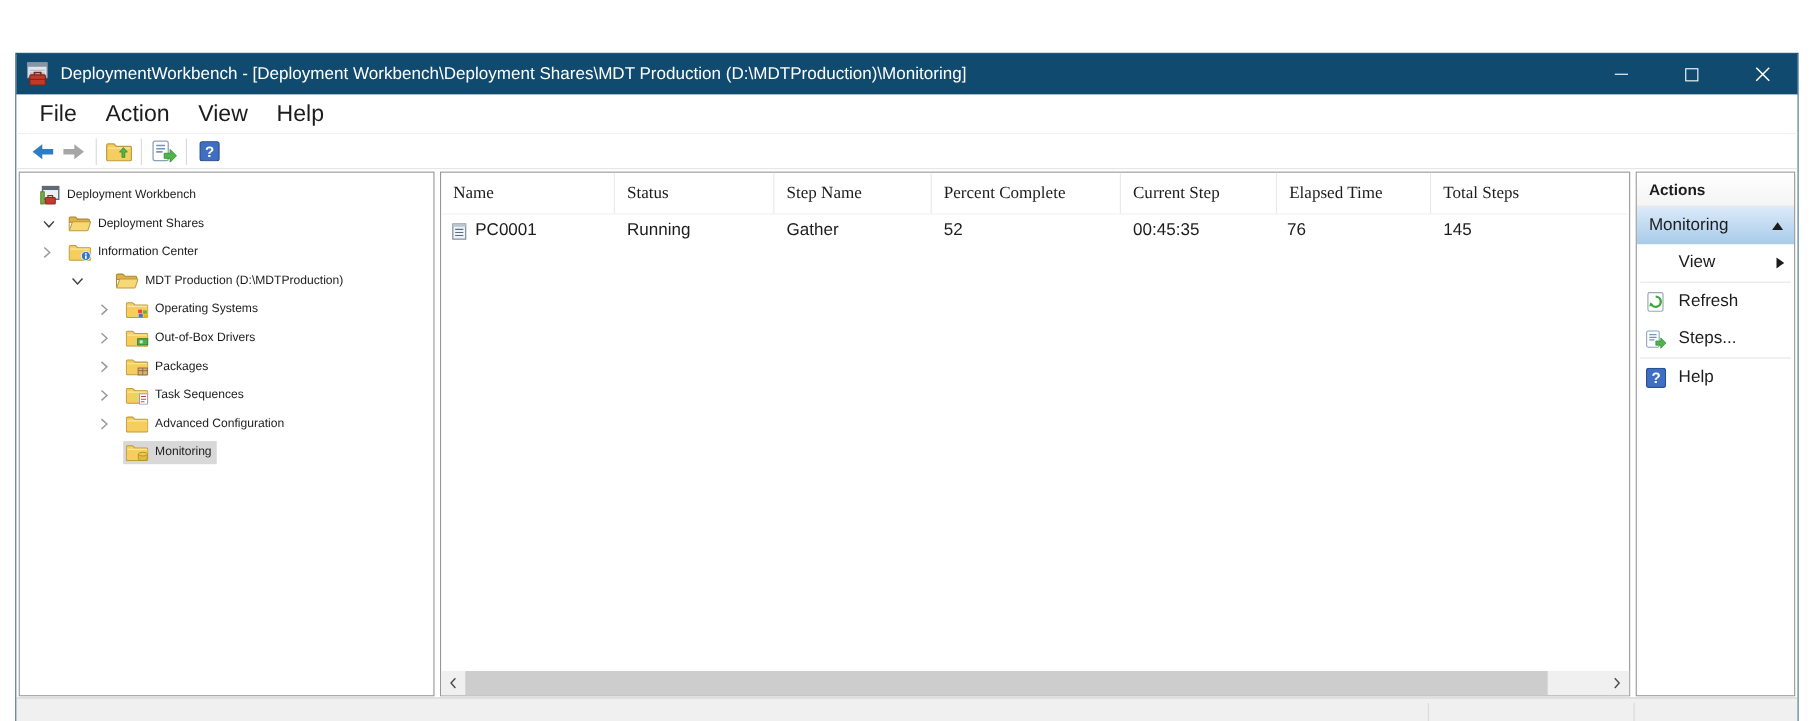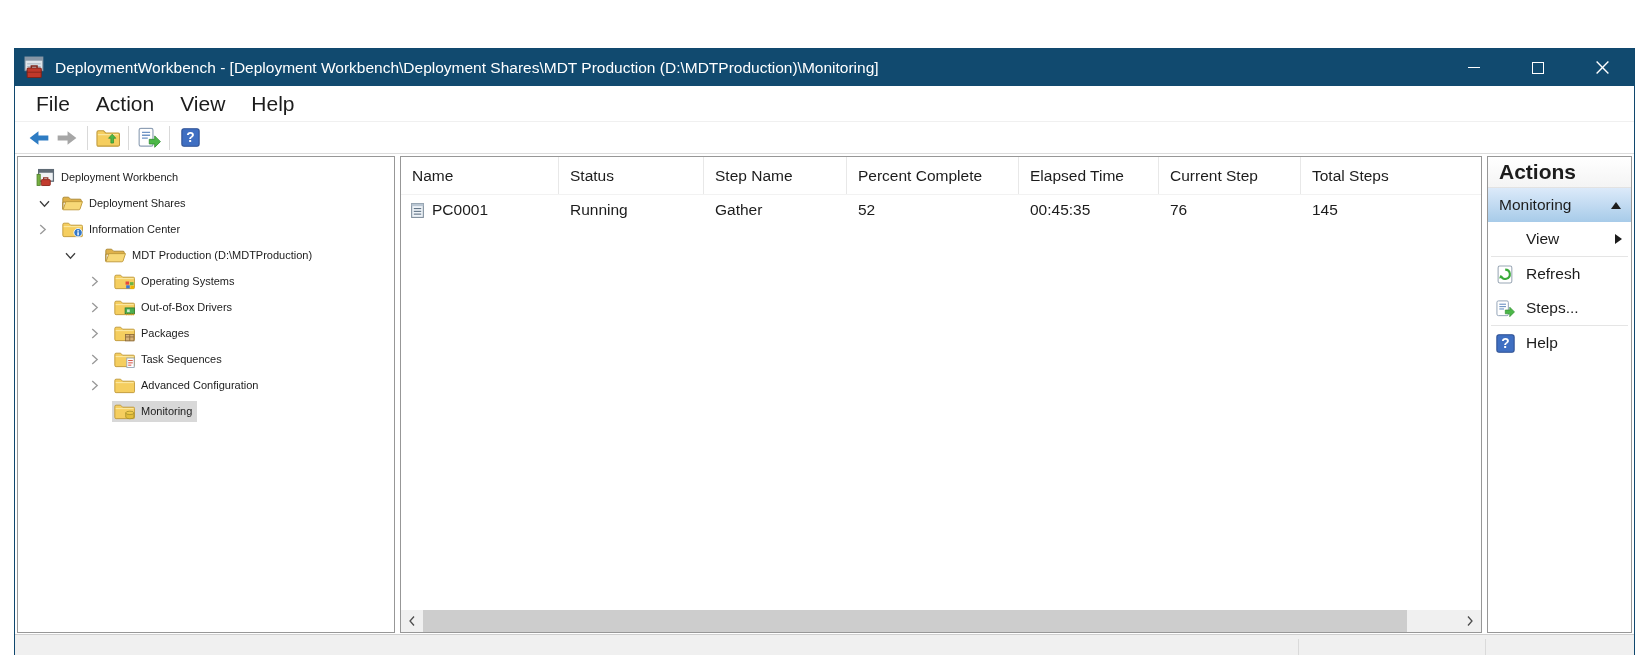--- a/index.html
+++ b/index.html
@@ -44,39 +44,39 @@
   .tree-panel { flex:0 0 378px; padding-top:7px; overflow:hidden; }
   .trow { height:26px; display:flex; align-items:center; font-size:11px; white-space:nowrap; }
   .lv0 { padding-left:16px; } .lv1 { padding-left:20px; } .lv2 { padding-left:46px;gap:17px; } .lv3 { padding-left:72px; }
   .tarrow { width:22px; flex:0 0 22px; display:flex; align-items:center; justify-content:flex-start; }
   .tsel { display:flex; align-items:center; gap:6px; padding:2px 5px 2px 2px; }
   .selected .tsel { background:#d8d8d8; }
   .ticon { width:21px; height:17px; flex:0 0 auto; }
   .ticon18 { width:19px; height:19px; flex:0 0 auto; }
   
   .list-panel { flex:1 1 auto; min-width:0; display:flex; flex-direction:column; }
-  .lheader { height:38px; flex:0 0 38px; display:flex; align-items:flex-start; border-bottom:1px solid #f2f2f2; }
+  .lheader { height:38px; flex:0 0 38px; display:flex; align-items:flex-start; border-bottom:1px solid #f2f2f2;font-family:Liberation Serif, serif; }
   .hc { height:100%; display:flex; align-items:center; padding-left:11px; font-size:15.5px;
         border-right:1px solid #e8e8e8; white-space:nowrap; overflow:hidden; }
   .c-name{width:158px;} .c-status{width:145px;} .c-step{width:143px;} .c-pct{width:172px;}
   .c-elapsed{width:140px;} .c-current{width:142px;} .c-total{flex:1; border-right:none;}
   .lrow { height:30px; flex:0 0 30px; display:flex; align-items:center; font-size:15.5px; }
   .lc { height:100%; display:flex; align-items:center; padding-left:11px; white-space:nowrap; overflow:hidden; }
   .lc.c-name { padding-left:8px; gap:6px; }
   .pcicon { width:17px; height:17px; flex:0 0 auto; }
   .lfiller { flex:1 1 auto; }
   
   .hscroll { height:22px; flex:0 0 22px; display:flex; background:#f0f0f0; }
   .sarrow { width:22px; flex:0 0 22px; display:flex; align-items:center; justify-content:center; background:#f0f0f0; }
   .strack { flex:1 1 auto; background:#f0f0f0; }
   .sthumb { width:95%; height:100%; background:#cdcdcd; }
   
   .actions-panel { flex:0 0 145px; display:flex; flex-direction:column; overflow:hidden; }
   .atitle { height:31px; flex:0 0 31px; display:flex; align-items:center; padding-left:11px;
-            font-size:21px; font-weight:bold; border-bottom:1px solid #e2e2e2;
+            font-size:14px; font-weight:bold; border-bottom:1px solid #e2e2e2;
             background:linear-gradient(#ffffff,#f4f4f4); }
   .agroup { height:34px; flex:0 0 34px; display:flex; align-items:center; padding:0 10px 0 11px;
             background:linear-gradient(#dceafa,#a7cbe9); font-size:15.5px; }
   .aitem { height:34px; flex:0 0 34px; display:flex; align-items:center; padding-left:8px; font-size:15.5px; }
   .aicon { width:30px; flex:0 0 30px; display:flex; align-items:center; }
   .aicon svg { width:19px; height:19px; }
   .asep { height:1px; flex:0 0 1px; background:#e5e5e5; margin:0 3px; }
   .tri-up { width:0; height:0; border-left:5.5px solid transparent; border-right:5.5px solid transparent;
             border-bottom:7px solid #1c1c1c; margin-left:auto; }
   .tri-right { width:0; height:0; border-top:5.5px solid transparent; border-bottom:5.5px solid transparent;
@@ -380,22 +380,22 @@
         </div>
 
       </div>
 
       <div class="panel list-panel">
         <div class="lheader">
           <div class="hc c-name">Name</div>
           <div class="hc c-status">Status</div>
           <div class="hc c-step">Step Name</div>
           <div class="hc c-pct">Percent Complete</div>
+          <div class="hc c-current">Current Step</div>
           <div class="hc c-elapsed">Elapsed Time</div>
-          <div class="hc c-current">Current Step</div>
           <div class="hc c-total">Total Steps</div>
         </div>
         <div class="lrow">
           <div class="lc c-name">
             <svg class="pcicon" viewBox="0 0 16 16">
                 <use href="#s-pc"></use>
               </svg>
             <span>PC0001</span>
           </div>
           <div class="lc c-status">Running</div>

